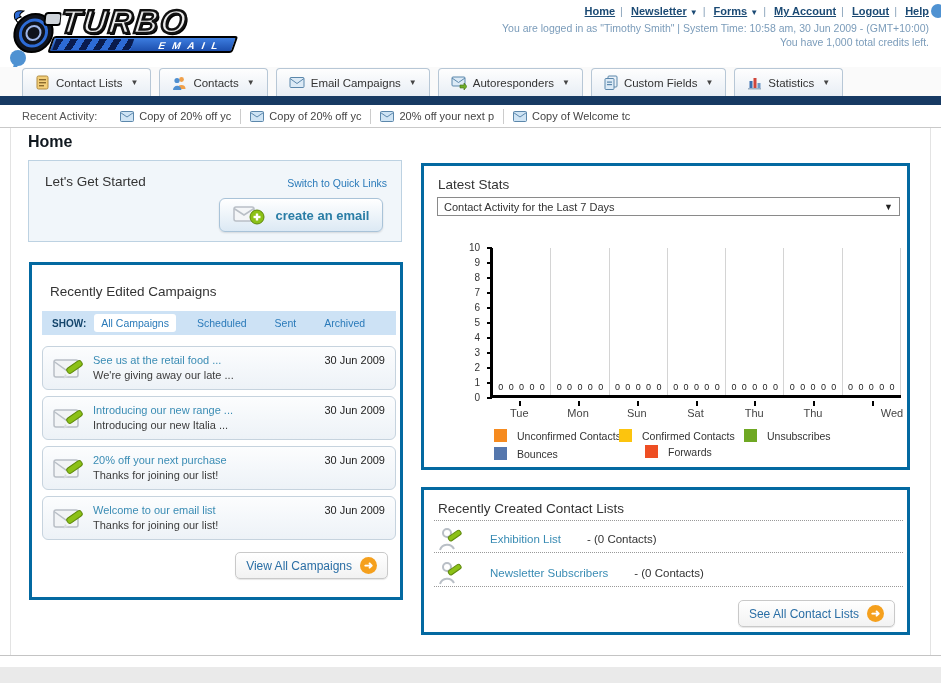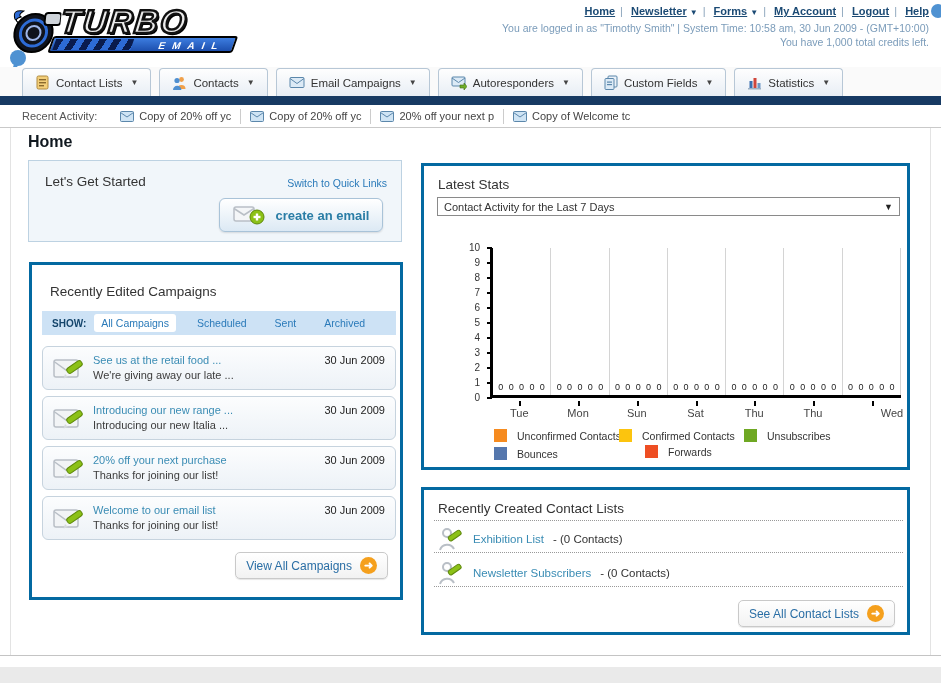--- a/index.html
+++ b/index.html
@@ -90,21 +90,21 @@
   .xlab { position:absolute; top:181px; font-size:11px; color:#444; text-align:center; }
 
   .legend { position:absolute; left:70px; top:263px; width:400px; }
   .leg-item { position:absolute; display:flex; align-items:center; gap:10px; font-size:10.5px; color:#333; }
   .leg-box { width:13px; height:13px; }
 
   
   .p-contacts { left:421px; top:487px; width:489px; height:148px; }
   .cl-title { position:absolute; left:14px; top:11px; }
   .dotline { position:absolute; left:10px; width:469px; border-top:1px dotted #999; }
-  .cl-item { position:absolute; left:14px; display:flex; align-items:center; gap:9px; cursor:pointer; }
+  .cl-item { position:absolute; left:14px; display:flex; align-items:center; gap:26px; cursor:pointer; }
   .cl-name { font-size:11.5px; color:#3a8cb4; }
   .cl-detail { font-size:11.5px; color:#333; }
   .btn-seeall { right:12px; top:110px; }
 </style>
 </head>
 <body>
 
 <div class="header">
   <div class="logo">
     <svg class="turbo-swirl" width="52" height="50" viewBox="0 0 52 50">

